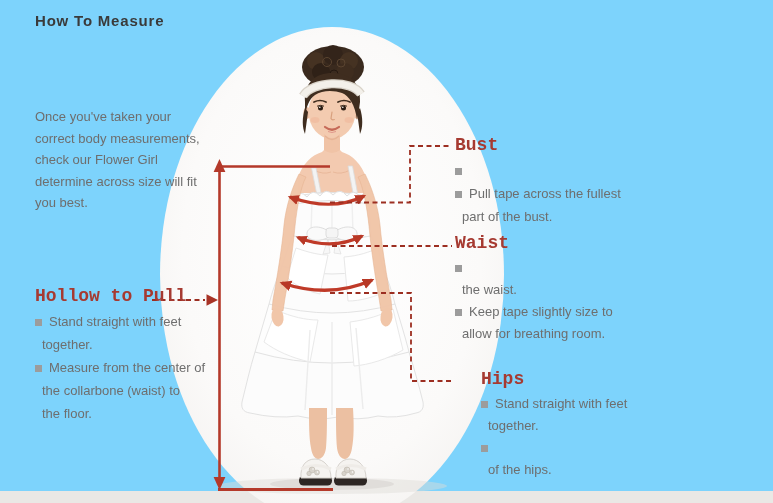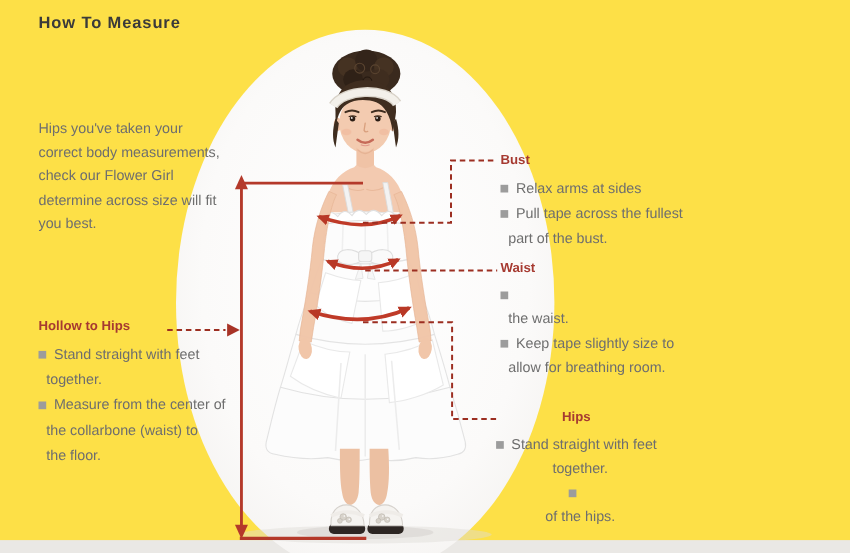--- a/index.html
+++ b/index.html
@@ -1,43 +1,43 @@
 <!DOCTYPE html>
 <html style="--accent_red: #b43a2a; --dash_red: #9c2e21; --heading_red: #a63a31; --title_color: #3a3a3a; --body_color: #6e6e6e; --bullet_color: #9c9c9c; --floor_band: #eae8e5;"><head>
 <meta charset="utf-8">
 <style>
   html,body { margin:0; padding:0; background:#fff; }
   .stage {
     position:relative; width:773px; height:503px; overflow:hidden;
-    background:#fde047;
+    background:#7dd3fc;
     font-family:"Liberation Sans", sans-serif;
   }
   .fig { position:absolute; left:0; top:0; width:773px; height:503px; z-index:1; }
   .floor-band { position:absolute; left:0; top:491px; width:773px; height:12px;
     background:var(--floor_band,#e9e7e5); z-index:0; }
   .txt { position:absolute; z-index:2; }
   .page-title {
     left:35px; top:12px; font-size:15px; font-weight:bold;
     color:var(--title_color,#3a3a3a); letter-spacing:0.8px;
   }
   .intro { left:35px; top:106px; width:200px; font-size:13px;
     color:var(--body_color,#6e6e6e); line-height:21.5px; }
   .sec { font-size:13px; color:var(--body_color,#6e6e6e); }
-  .sec h3 { margin:0 0 6px 0; font-size:12px; line-height:16px; font-weight:bold;
-    color:var(--heading_red,#a63a31); }
+  .sec h3 { margin:0 0 6px 0; font-size:18px; line-height:16px; font-weight:bold;
+    color:var(--heading_red,#a63a31);font-family:Liberation Mono, monospace; }
   .sec .items { line-height:22px; }
   .sec.lh23 .items { line-height:23px; }
   .ln { white-space:nowrap; }
   .sq { display:inline-block; width:7px; height:7px;
     background:var(--bullet_color,#9c9c9c); margin-right:7px; }
   .cont { padding-left:7px; }
   .sec-hollow { left:35px; top:288px; width:195px; }
   .sec-bust  { left:455px; top:137px; width:190px; }
   .sec-waist { left:455px; top:235px; width:190px; }
-  .sec-hips  { left:429px; top:371px; width:190px;text-align:center; }
+  .sec-hips  { left:481px; top:371px; width:190px; }
 </style>
 </head>
 <body>
 
 <div class="stage">
 
   <div class="floor-band"></div>
 
   <svg class="fig" viewBox="0 0 773 503" xmlns="http://www.w3.org/2000/svg">
     <defs>
@@ -213,42 +213,42 @@
       <g>
         <line x1="152" y1="300" x2="205" y2="300" stroke="#9c2e21" stroke-width="1.8" stroke-dasharray="5,3.5"></line>
         <polygon points="218,300 206.5,294.2 206.5,305.8" fill="#a83326"></polygon>
       </g>
     </g>
   </svg>
 
   <div class="txt page-title">How To Measure</div>
 
   <div class="txt intro">
-    <div class="ln">Hips you've taken your</div>
+    <div class="ln">Once you've taken your</div>
     <div class="ln">correct body measurements,</div>
     <div class="ln">check our Flower Girl</div>
     <div class="ln">determine across size will fit</div>
     <div class="ln">you best.</div>
   </div>
 
   <div class="txt sec lh23 sec-hollow">
-    <h3>Hollow to Hips</h3>
+    <h3>Hollow to Pull</h3>
     <div class="items">
       <div class="ln"><span class="sq"></span><span>Stand straight with feet</span></div>
       <div class="ln cont">together.</div>
       <div class="ln"><span class="sq"></span><span>Measure from the center of</span></div>
       <div class="ln cont">the collarbone (waist) to</div>
       <div class="ln cont">the floor.</div>
     </div>
   </div>
 
   <div class="txt sec lh23 sec-bust">
     <h3>Bust</h3>
     <div class="items">
-      <div class="ln"><span class="sq"></span><span>Relax arms at sides</span></div>
+      <div class="ln"><span class="sq"></span></div>
       <div class="ln"><span class="sq"></span><span>Pull tape across the fullest</span></div>
       <div class="ln cont">part of the bust.</div>
     </div>
   </div>
 
   <div class="txt sec sec-waist">
     <h3>Waist</h3>
     <div class="items">
       <div class="ln"><span class="sq"></span></div>
       <div class="ln cont">the waist.</div>

